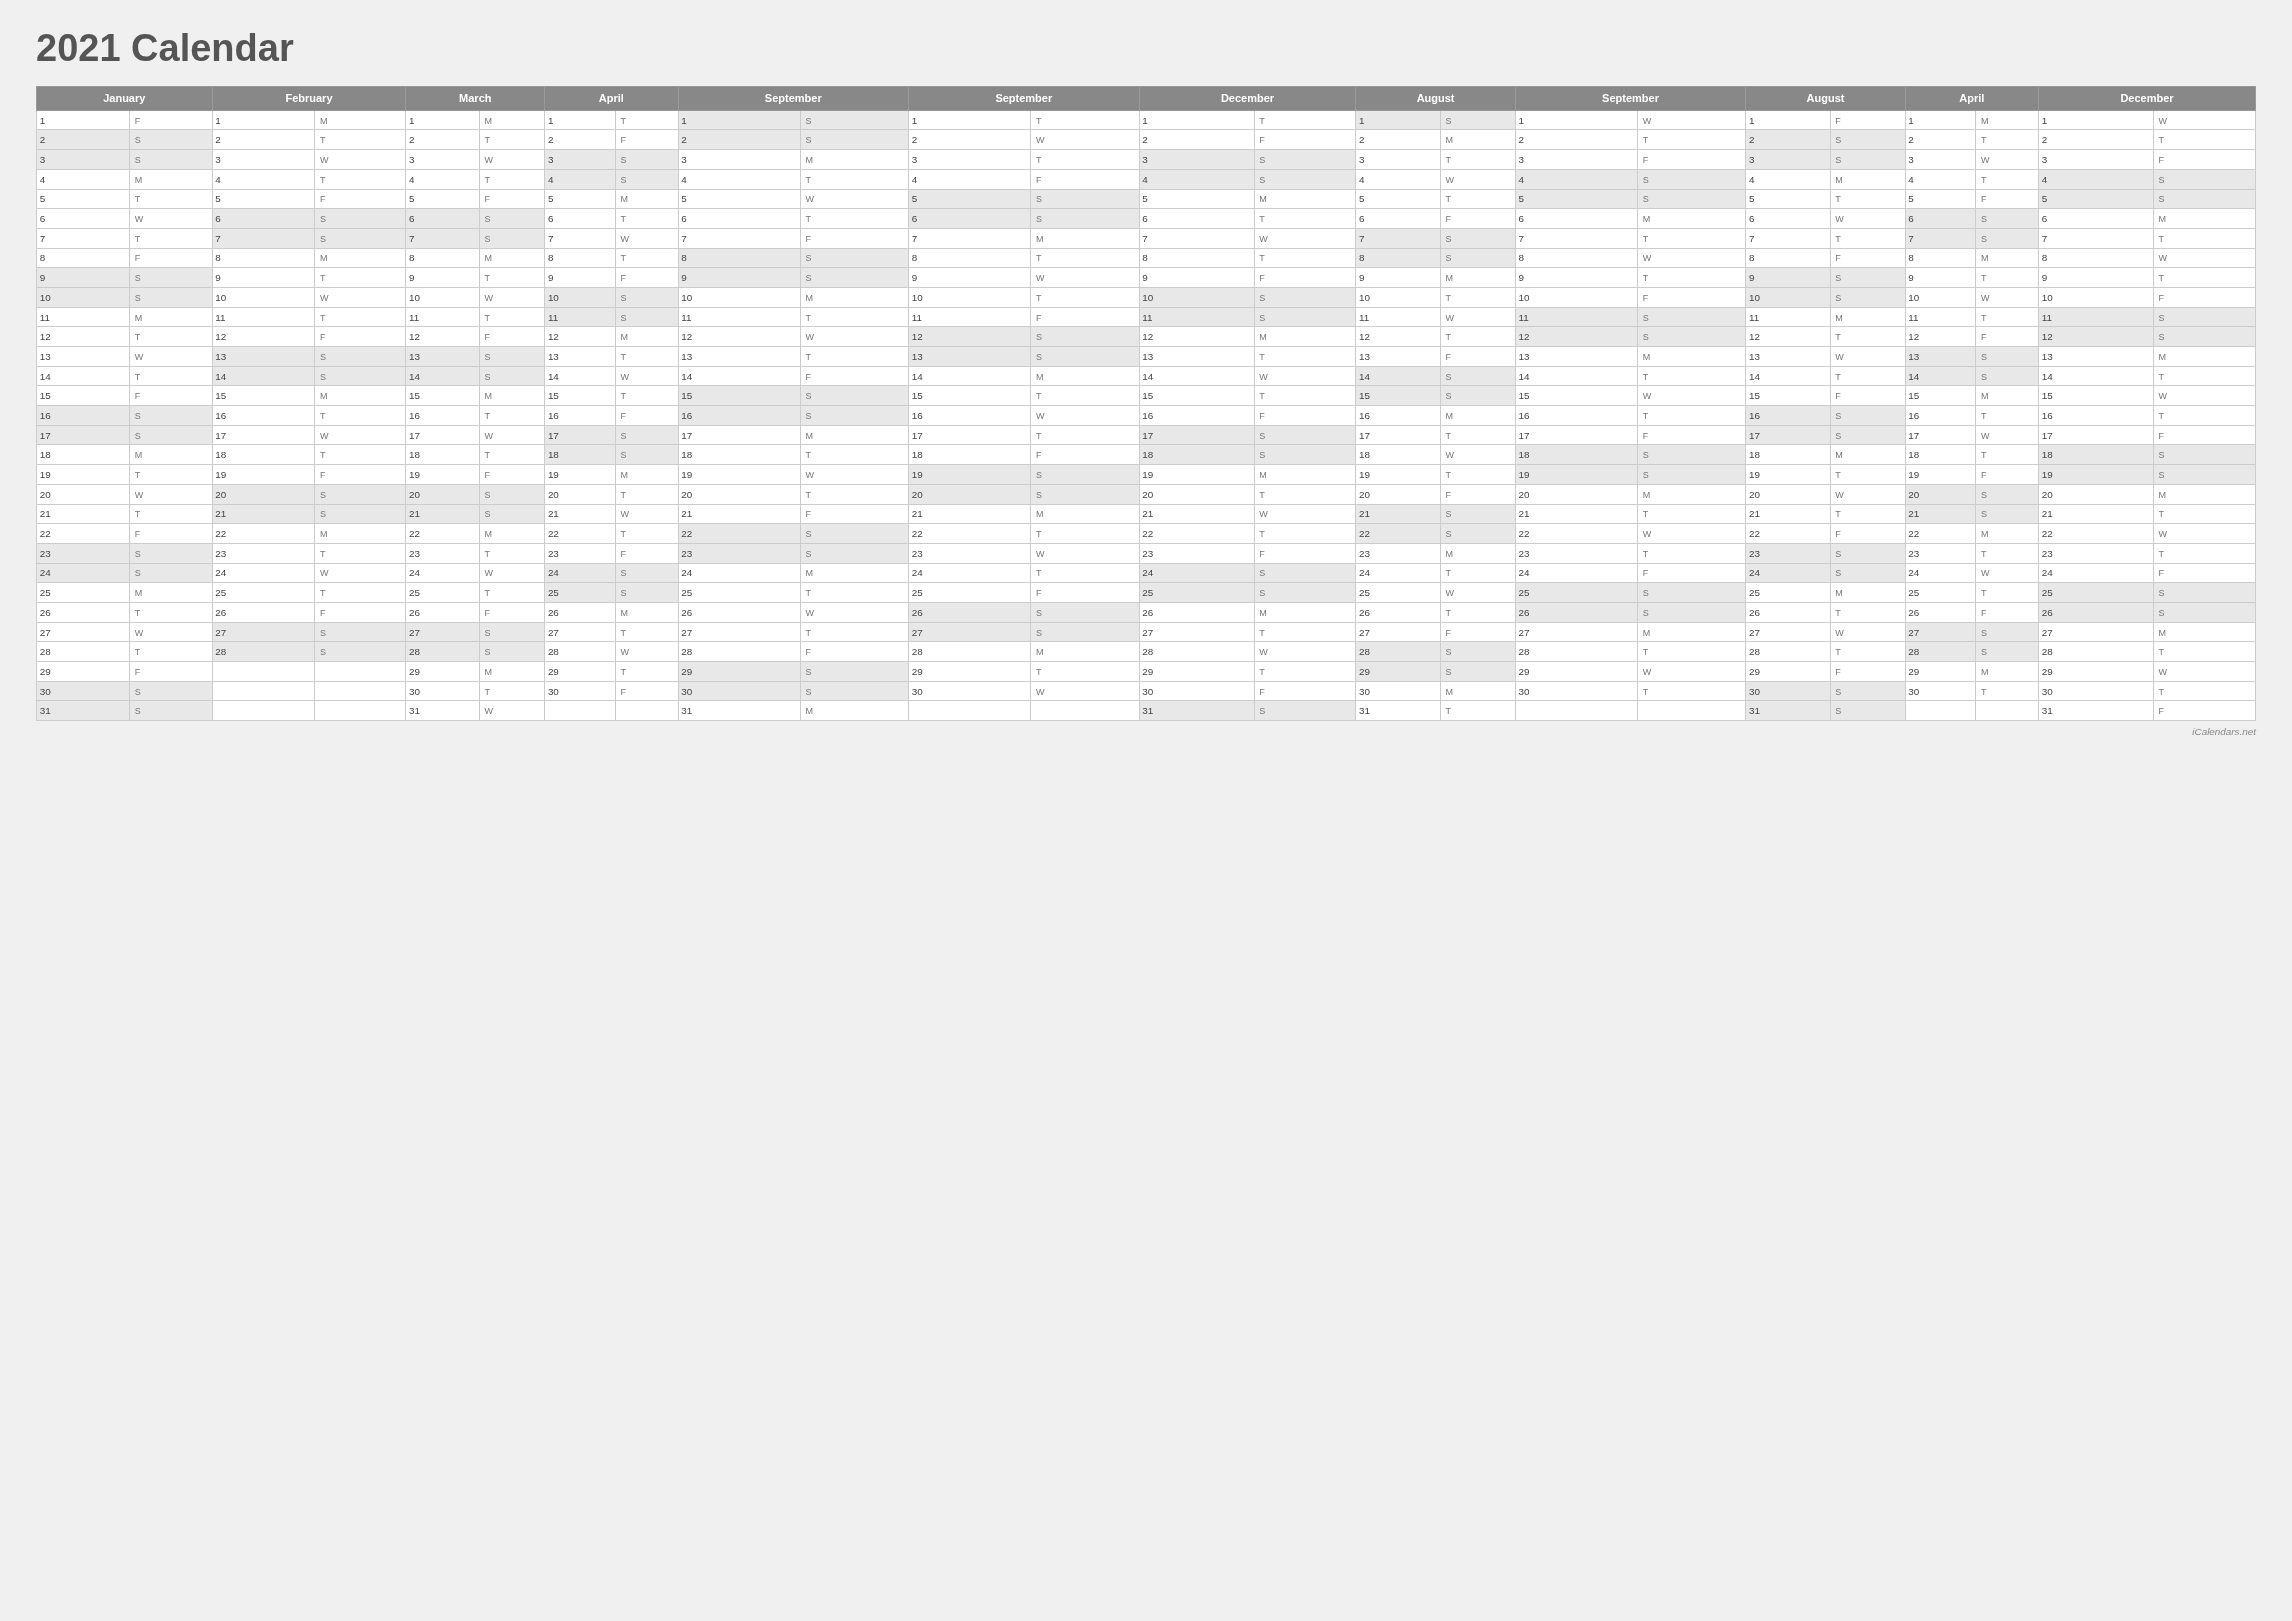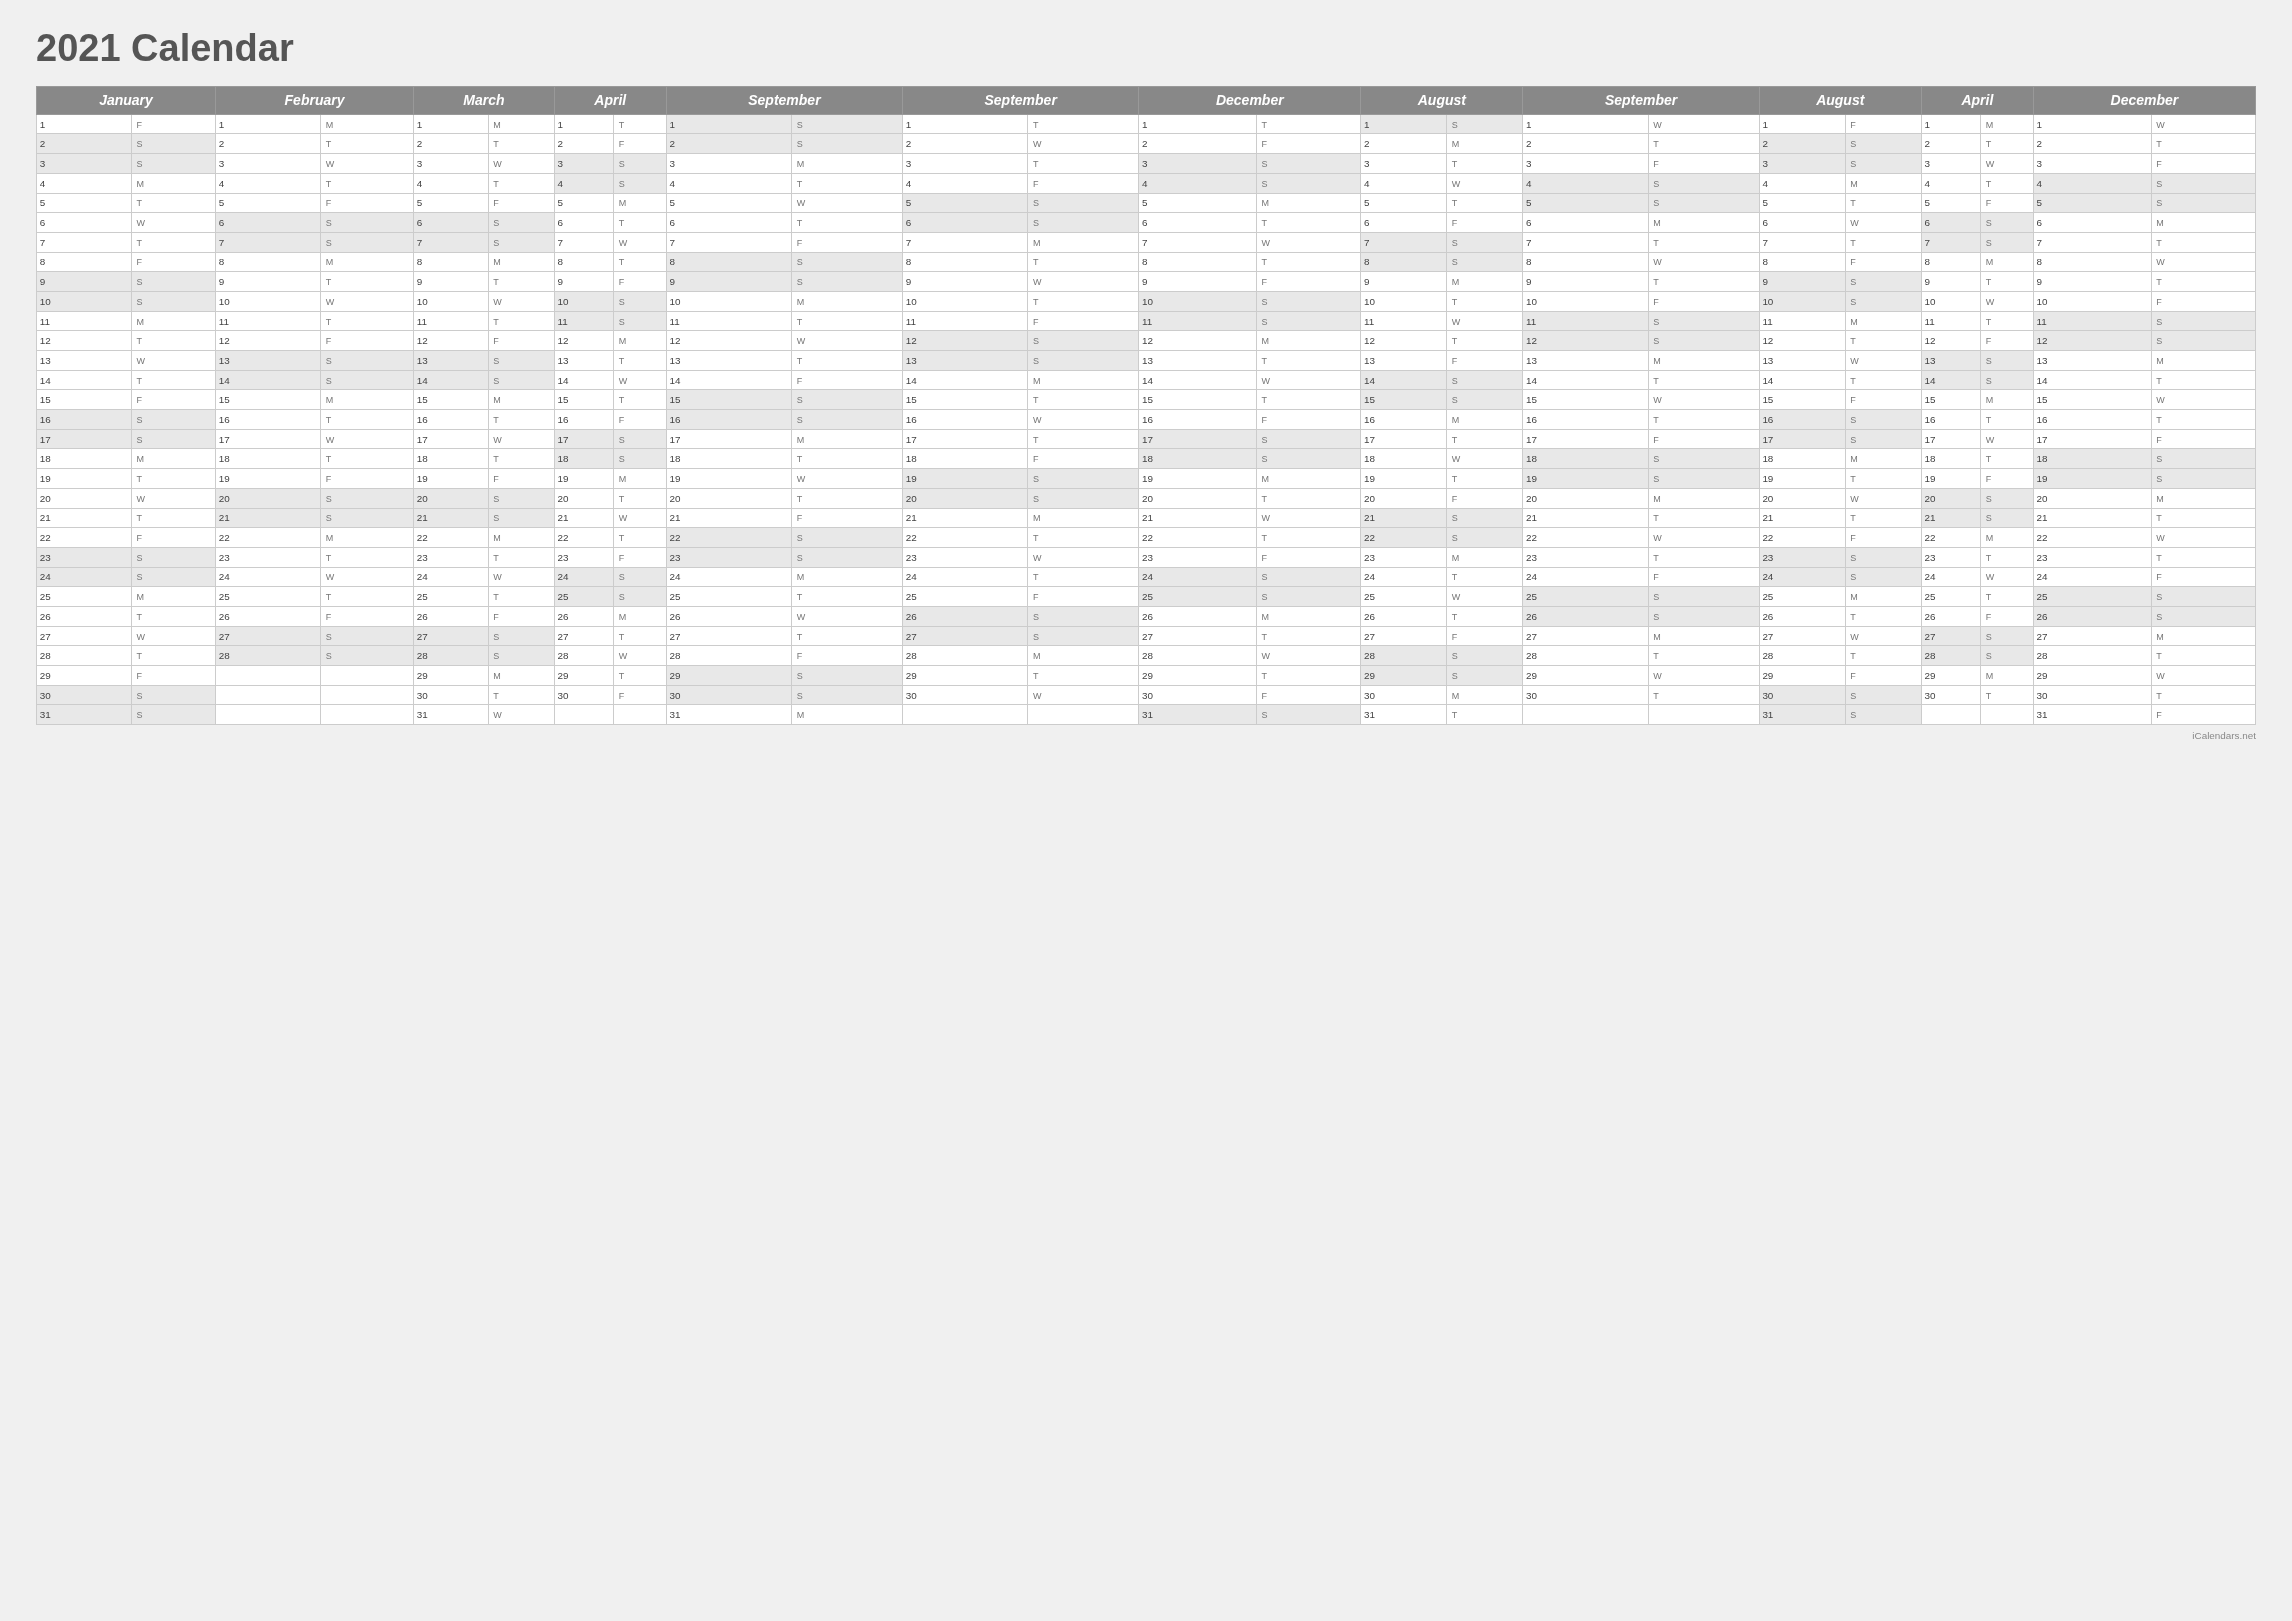--- a/index.html
+++ b/index.html
@@ -19,23 +19,22 @@
       border-collapse: collapse;
       border: 0.9px solid #bbb;
       background: white;
       font-size: 9.9px;
     }
     .calendar-table th {
       background: #888;
       color: white;
       padding: 5.4px 1.8px;
       font-weight: bold;
-      font-size: 14px;
+      font-size: 11px;
       border: 0.9px solid #999;
-      font-style: italic;
     }
     .calendar-table td {
       border: 0.9px solid #ccc;
       padding: 1.8px 2.7px;
       text-align: left;
       white-space: nowrap;
       height: 19.7px;
       vertical-align: middle;
     }
     .day-num {
@@ -50,20 +49,21 @@
       margin-left: 1.8px;
     }
     .shaded {
       background: #e8e8e8;
     }
     .footer {
       text-align: right;
       color: #888;
       font-size: 9.9px;
       margin-top: 5.4px;
+      font-style: italic;
     }
   </style>
 </head>
 <body>
 
 <h1>2021 Calendar</h1>
 
 <div id="calendar-container">
     <table class="calendar-table">
       <thead>

